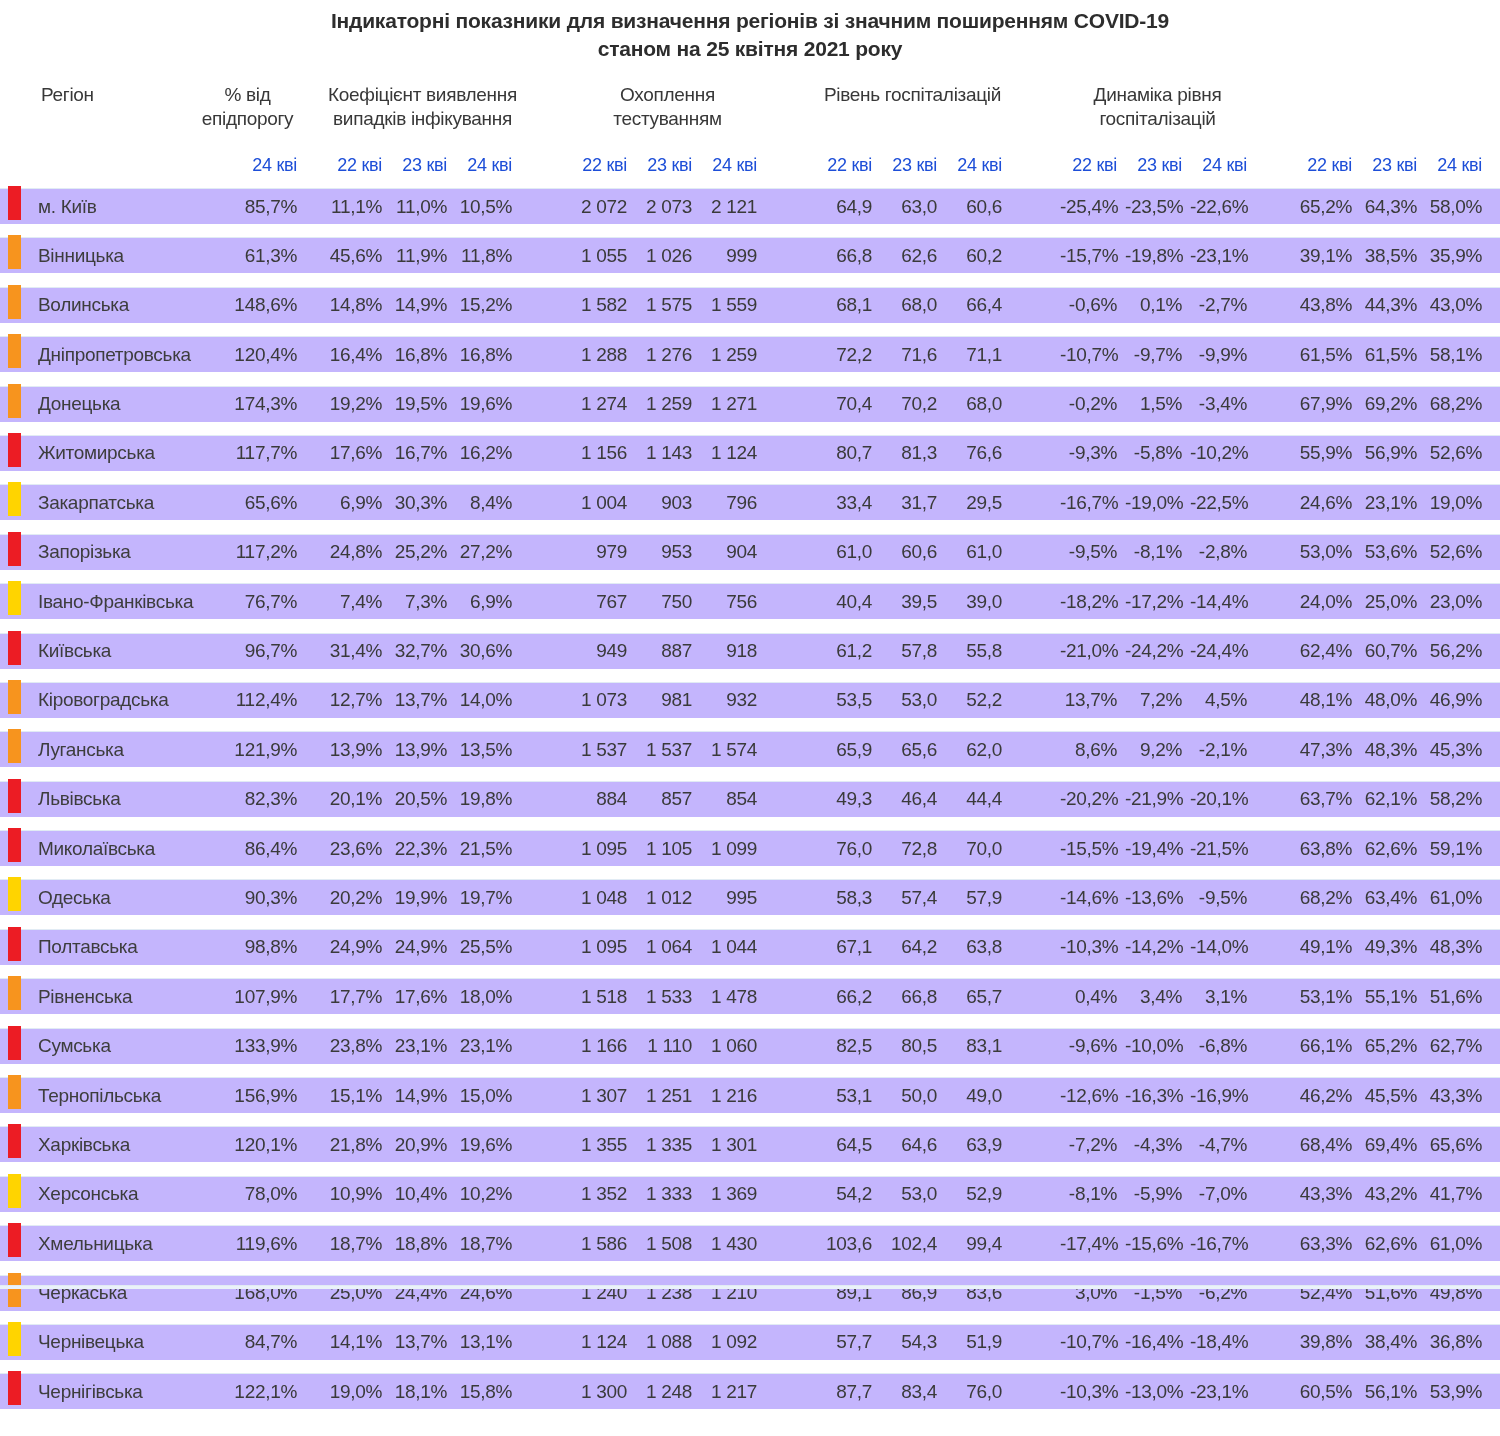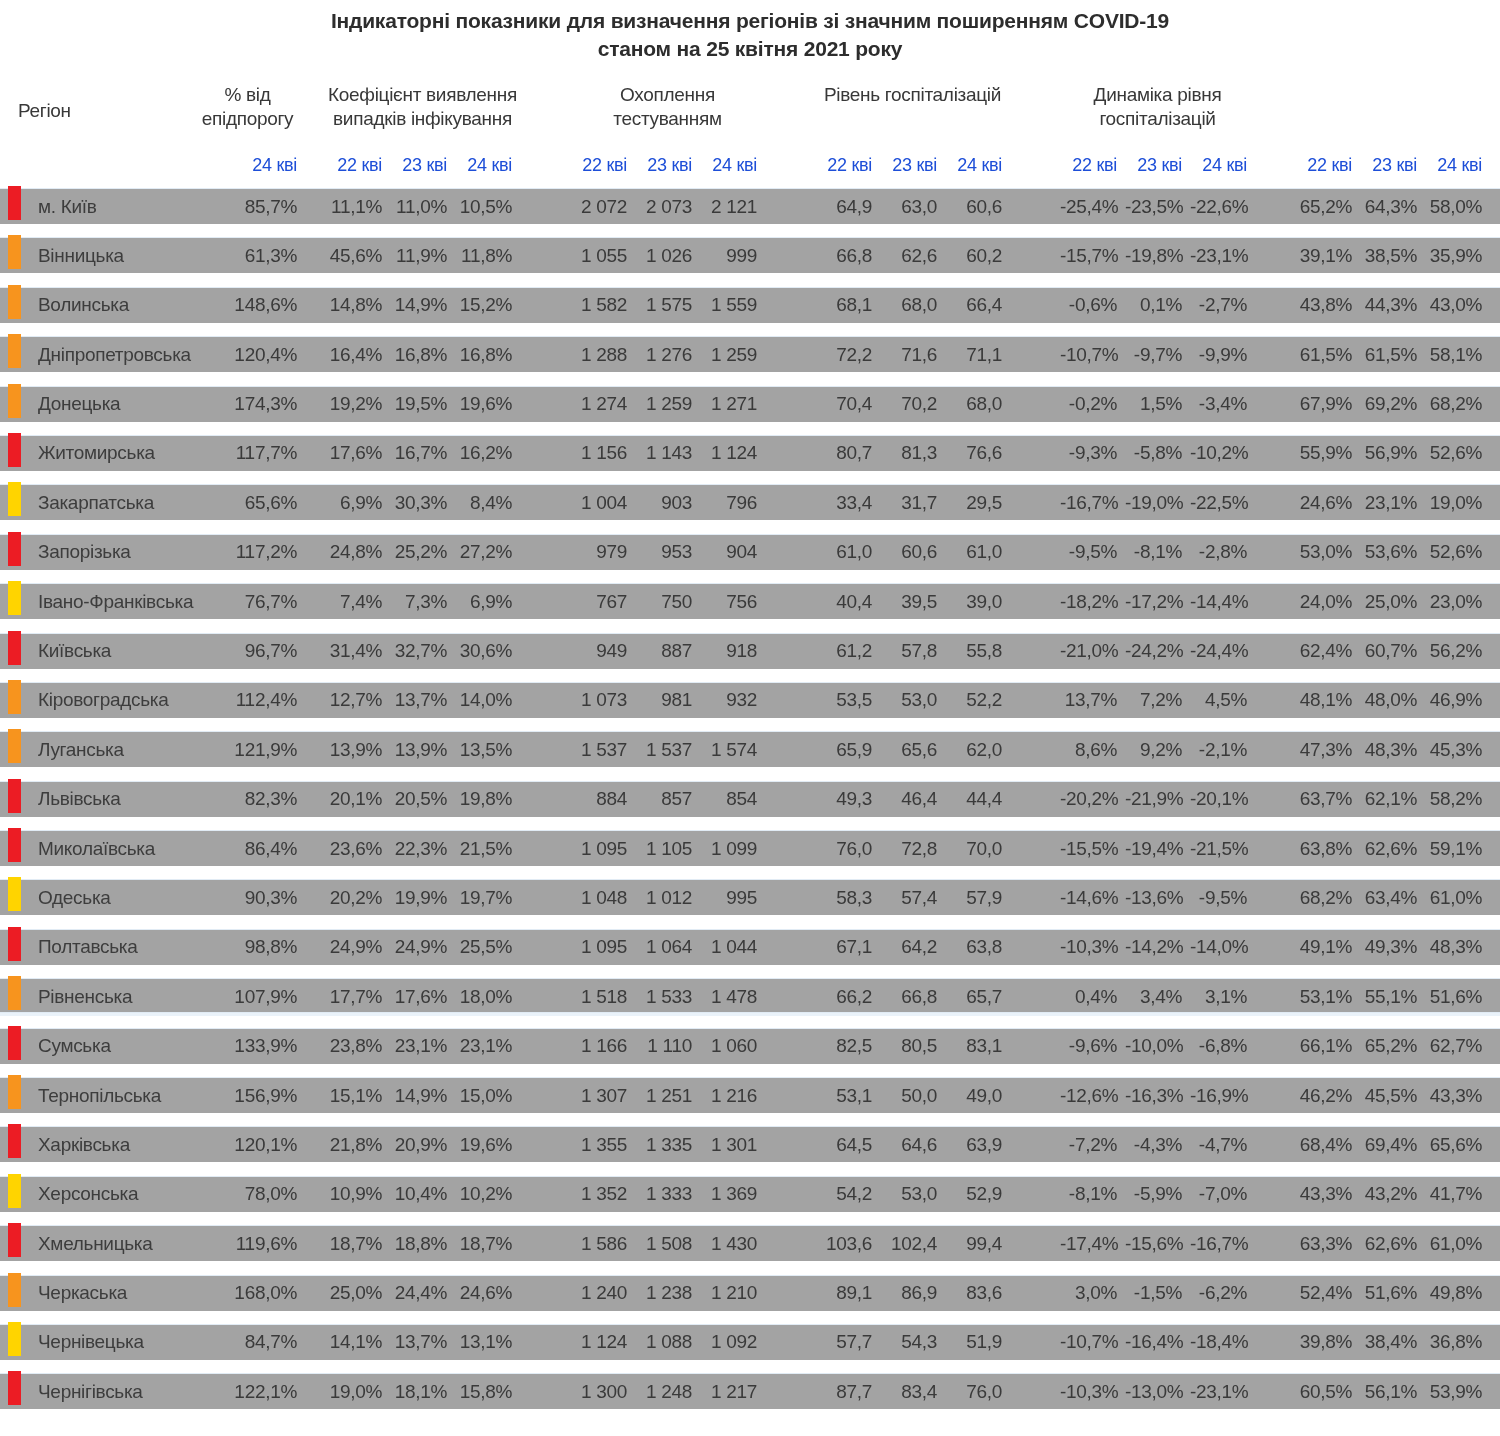--- a/index.html
+++ b/index.html
@@ -1,56 +1,56 @@
 <!DOCTYPE html>
 <html><head>
 <meta charset="utf-8">
 <style>
   html,body{margin:0;padding:0;}
   body{
     width:1500px;height:1436px;overflow:hidden;background:#ffffff;
     font-family:"Liberation Sans","DejaVu Sans",sans-serif;
     -webkit-font-smoothing:antialiased;
   }
-  .page{width:1500px;height:1016px;position:relative;}
+  .page{width:1500px;height:1289px;position:relative;}
   .title{
     text-align:center;padding-top:7px;
     font-size:21px;font-weight:bold;color:#2d2d2d;line-height:28px;
     letter-spacing:-0.2px;
   }
   
   .grid{
     display:grid;
     grid-template-columns:190px 115px 20px 65px 65px 65px 50px 65px 65px 65px 50px 65px 65px 65px 50px 65px 65px 65px 40px 65px 65px 65px 10px;
   }
   
   .thead{margin-top:20px;}
   .hrow-labels{align-items:start;}
   .hlabel{
     font-size:19px;color:#383838;text-align:center;line-height:24px;
     white-space:pre-line;letter-spacing:-0.3px;
     display:flex;justify-content:center;align-items:flex-start;
   }
-  .hlabel.region{justify-content:flex-start;padding-left:18px;text-align:left;margin-top:16px;}
+  .hlabel.region{justify-content:flex-start;padding-left:41px;text-align:left;}
   .span3{grid-column:span 3;}
   .hrow-thresholds{margin-top:9px;}
   .hthresh{
     font-size:18px;color:#4a4a4a;text-align:center;white-space:pre;
     display:flex;justify-content:center;letter-spacing:-0.3px;
   }
   .hrow-dates{margin-top:24px;margin-bottom:12px;}
   .hdate{
     font-size:18px;color:#1d4ed8;text-align:right;padding-right:8px;
     letter-spacing:-0.3px;white-space:nowrap;
   }
   
   .tbody{margin-top:2px;}
   .row{
     position:relative;height:36px;margin-bottom:13.4px;
-    background:#a3a3a3;border-top:1px solid #e1ebf4;box-sizing:border-box;
+    background:#c4b5fd;border-top:1px solid #e1ebf4;box-sizing:border-box;
     align-items:center;
   }
   .marker{
     position:absolute;left:8px;top:-3px;width:13px;height:34px;display:block;
   }
   .cell{font-size:19px;letter-spacing:-0.3px;white-space:nowrap;}
   .cell.region-cell{padding-left:38px;color:#3d3d3d;font-size:19px;overflow:visible;}
   .cell.v{text-align:right;padding-right:8px;color:#3a3a3a;}
   .c-g{color:#1f8a50;}
   .c-r{color:#bb3448;}

